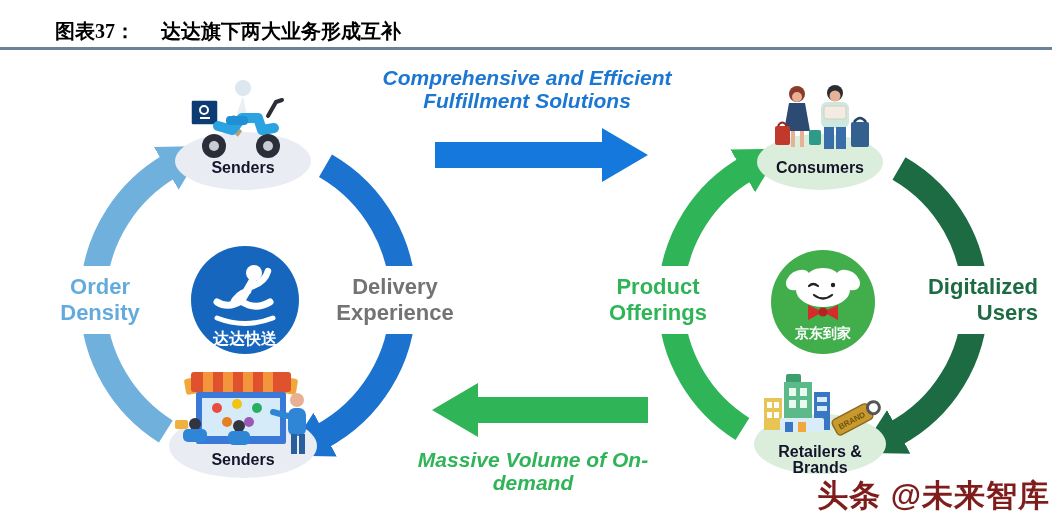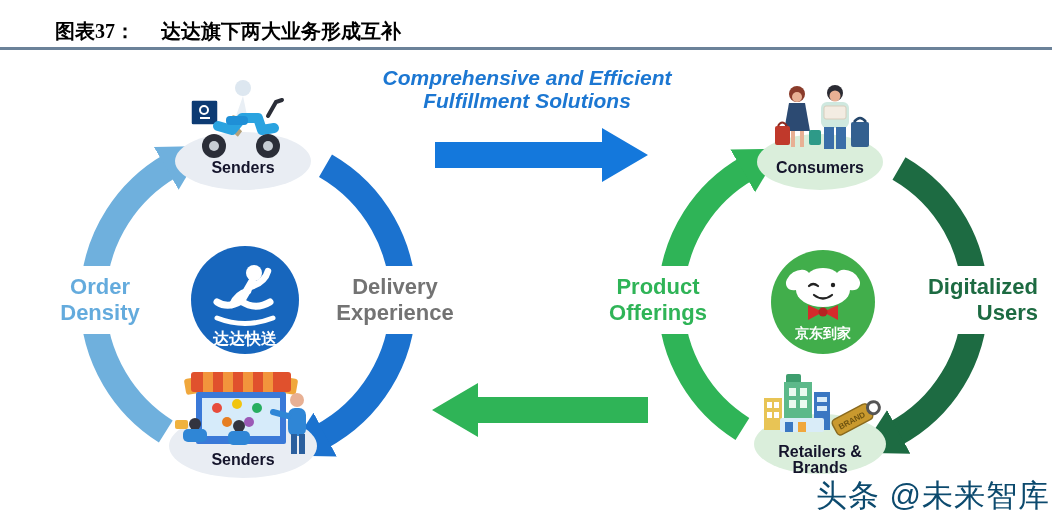--- a/index.html
+++ b/index.html
@@ -27,21 +27,21 @@
   .lab-lblue{color:#64abdd;}
   .lab-dblue{color:#737373;}
   .lab-green{color:#2fb457;}
   .lab-dgreen{color:#1d6b42;text-align:right;}
   .logo{position:absolute;z-index:4;}
   .caption{position:absolute;z-index:5;text-align:center;font-weight:bold;
     font-style:italic;font-size:21px;line-height:23px;}
   .cap-blue{color:#1c77d2;}
   .cap-green{color:#2fb457;}
   .watermark{position:absolute;right:2px;bottom:4px;z-index:9;
-    font-size:31px;font-weight:normal;color:#0c4a6e;letter-spacing:1px;
+    font-size:31px;font-weight:bold;color:#7f1d1d;letter-spacing:1px;
     text-shadow:-2px -2px 0 #fff,2px -2px 0 #fff,-2px 2px 0 #fff,2px 2px 0 #fff,
                  0 -2px 0 #fff,0 2px 0 #fff,-2px 0 0 #fff,2px 0 0 #fff;}
 </style>
 </head>
 <body>
 
 <div class="canvas">
 
   <div class="fig-header">
     <span class="fig-label">图表37：</span><span>达达旗下两大业务形成互补</span>
@@ -214,17 +214,18 @@
       <circle cx="53" cy="63" r="4.5" fill="#b52222"></circle>
       <text x="53" y="89" text-anchor="middle" font-size="14" font-weight="bold" fill="#fff">京东到家</text>
     </svg>
   </div>
 
   <div class="caption cap-blue" style="left:377px;top:66px;width:300px;">
     <div>Comprehensive and Efficient</div>
     <div>Fulfillment Solutions</div>
   </div>
   <div class="caption cap-green" style="left:383px;top:448px;width:300px;">
+    <div>Massive Volume of On-demand</div>
   </div>
 
   <div class="watermark">头条 @未来智库</div>
 
 </div>
 
 </body></html>

